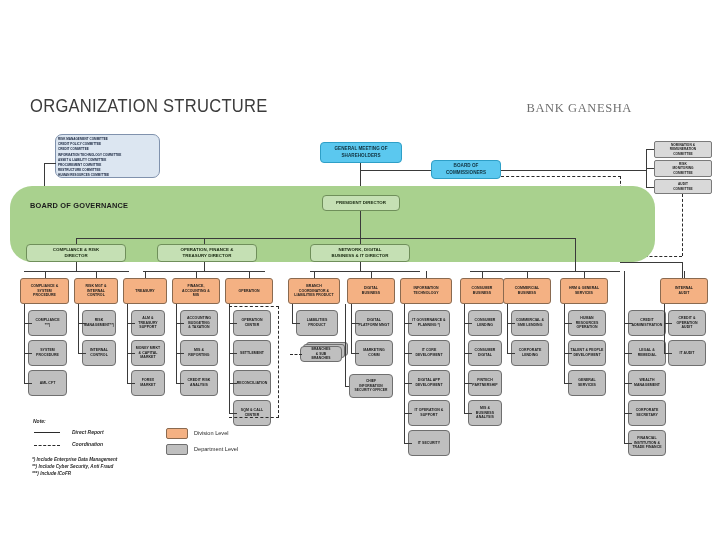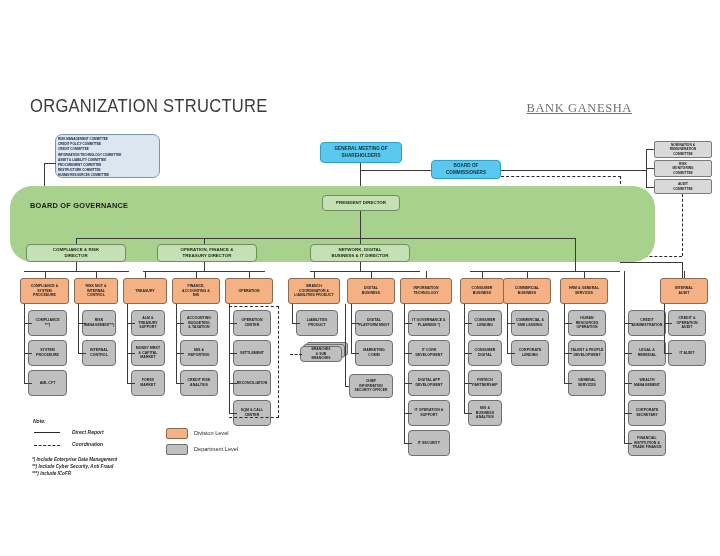--- a/index.html
+++ b/index.html
@@ -15,21 +15,20 @@
     position:absolute;left:30px;top:96px;
     font-size:18px;letter-spacing:.3px;color:#3b3b3b;
     font-family:"Liberation Sans", sans-serif;font-weight:400;
     transform:scaleX(.92);transform-origin:left center;
   }
   .bankname{
     position:absolute;right:9px;top:101px;
     font-size:12.5px;letter-spacing:.6px;color:#6f6f6f;
     font-family:"Liberation Serif", serif;font-weight:400;
     text-align:center;
-    text-decoration:underline;
   }
 
   
   .board-blob{
     position:absolute;left:10px;top:186px;width:645px;height:76px;
     background:#a9d18e;border-radius:22px;
   }
   .board-label{
     position:absolute;left:30px;top:201px;
     font-size:7.4px;font-weight:bold;color:#1c1c1c;letter-spacing:.2px;

